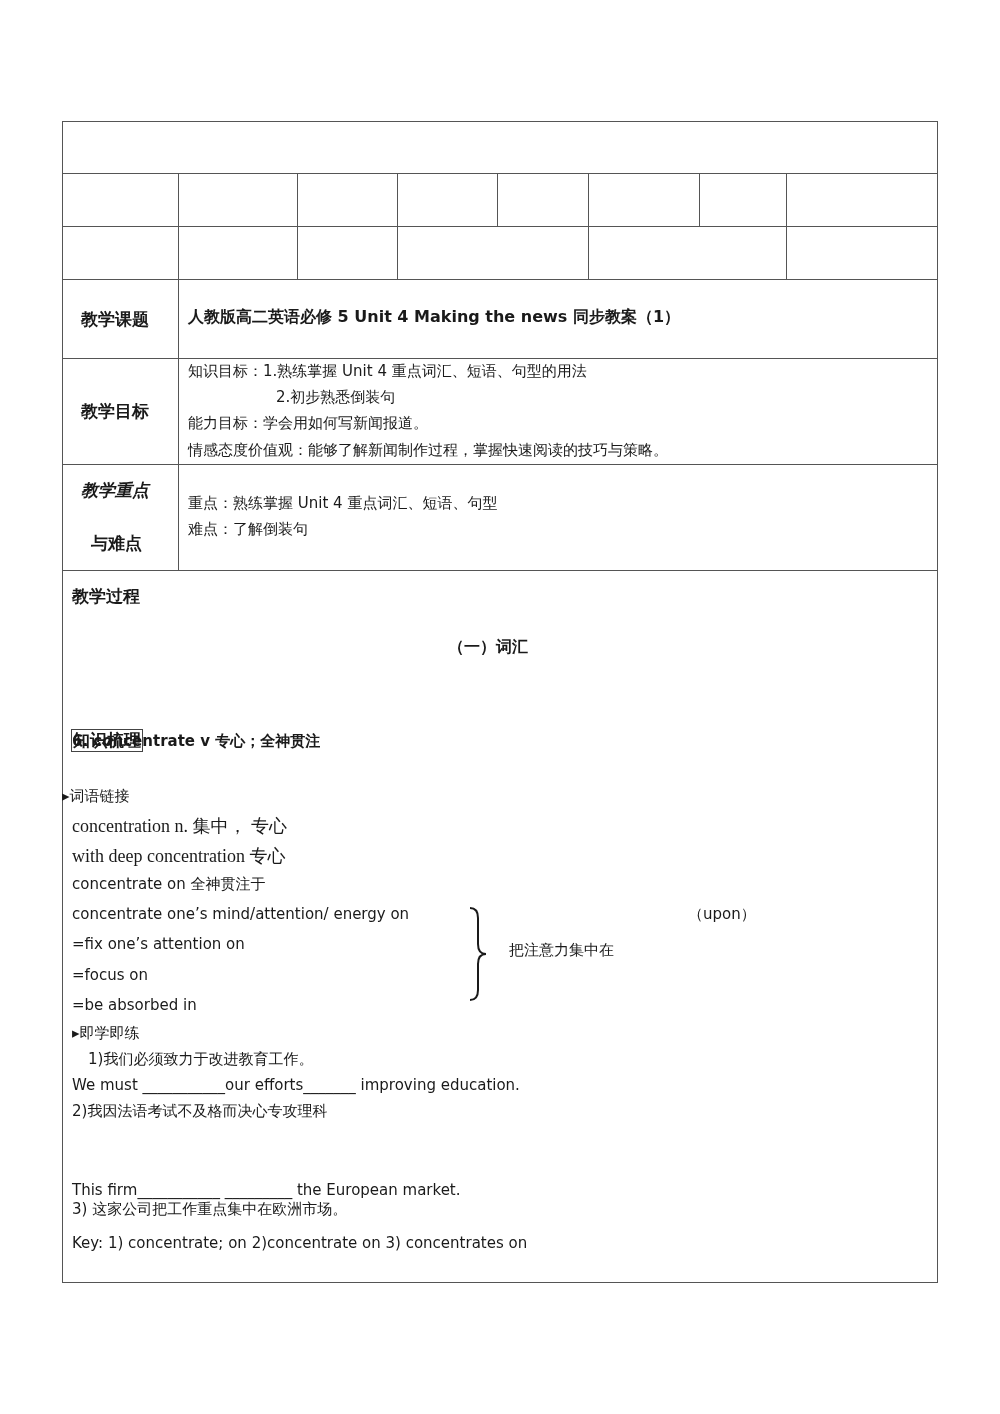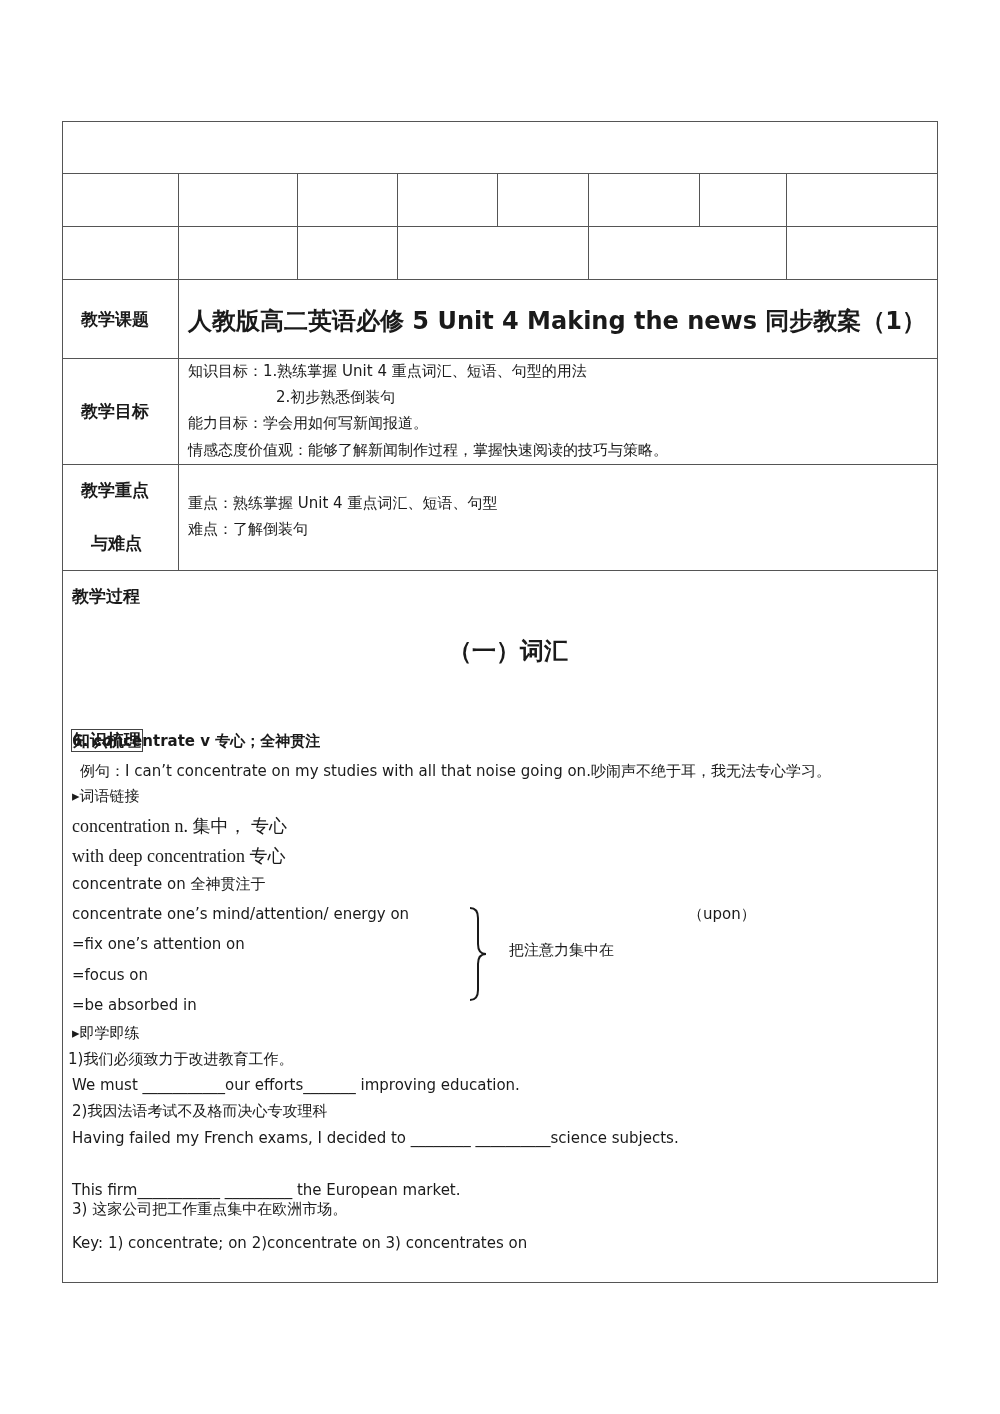--- a/index.html
+++ b/index.html
@@ -4,21 +4,21 @@
 <style>
   html, body { margin: 0; padding: 0; background: #ffffff; }
   body { width: 1000px; height: 1414px; position: relative; overflow: hidden;
          font-family: "DejaVu Sans", "Liberation Sans", sans-serif; color: #1a1a1a; }
   .page { position: absolute; left: 0; top: 0; width: 1000px; height: 1367px; }
   .box { position: absolute; border: 1.5px solid #555; box-sizing: border-box; }
   .hline { position: absolute; height: 0; border-top: 1.5px solid #555; }
   .vline { position: absolute; width: 0; border-left: 1.5px solid #555; }
   .t { position: absolute; white-space: nowrap; font-size: 15px; line-height: 1; }
   .label { font-weight: bold; font-size: 17px; }
-  .title { font-weight: bold; font-size: 24px; }
+  .title { font-weight: bold; font-size: 16px; }
   .heading-box { border: 1.2px solid #444; padding: 2px 1px; font-weight: bold; font-size: 17px; }
   .serif { font-family: "Liberation Serif", "DejaVu Serif", serif; font-size: 18px; }
   .bold { font-weight: bold; }
   .brace { position: absolute; }
 </style>
 </head>
 <body>
 
 <div class="page">
 
@@ -49,49 +49,47 @@
 
   <div class="t label" style="left:81px; top:311px;">教学课题</div>
   <div class="t title" style="left:188px; top:309px;">人教版高二英语必修 5 Unit 4 Making the news  同步教案（1）</div>
 
   <div class="t label" style="left:81px; top:403px;">教学目标</div>
   <div class="t" style="left:188px; top:364px;">知识目标：1.熟练掌握 Unit 4  重点词汇、短语、句型的用法</div>
   <div class="t" style="left:276px; top:390px;">2.初步熟悉倒装句</div>
   <div class="t" style="left:188px; top:416px;">能力目标：学会用如何写新闻报道。</div>
   <div class="t" style="left:188px; top:443px;">情感态度价值观：能够了解新闻制作过程，掌握快速阅读的技巧与策略。</div>
 
-  <div class="t label" style="left:81px; top:482px;">教学重点</div>
+  <div class="t label" style="left:81px; top:482px;font-style:italic;">教学重点</div>
   <div class="t label" style="left:91px; top:535px;">与难点</div>
   <div class="t" style="left:188px; top:496px;">重点：熟练掌握 Unit 4 重点词汇、短语、句型</div>
   <div class="t" style="left:188px; top:522px;">难点：了解倒装句</div>
 
   <div class="t label" style="left:72px; top:588px;">教学过程</div>
   <div class="t title" style="left:448px; top:639px;">（一）词汇</div>
   <div class="t heading-box" style="left:71px; top:689px;margin-top:40px;">知识梳理</div>
 
   <div class="t bold" style="left:72px; top:734px;">6. concentrate    v  专心；全神贯注</div>
-  <div class="t" style="left:80px; top:764px;">例句：I can’t concentrate on my studies with all that noise going on.吵闹声不绝于耳，我无法专心学习。</div>
-  <div class="t" style="left:56px; top:789px;padding-left:16px;">▸词语链接</div>
+  <div class="t" style="left:62px; top:789px;">▸词语链接</div>
   <div class="t serif" style="left:72px; top:817px;">concentration n. 集中，  专心</div>
   <div class="t serif" style="left:72px; top:847px;">with deep concentration 专心</div>
   <div class="t" style="left:72px; top:877px;">concentrate on 全神贯注于</div>
 
   <div class="t" style="left:72px; top:907px;">concentrate one’s mind/attention/ energy on</div>
   <div class="t" style="left:72px; top:937px;">=fix one’s attention on</div>
   <div class="t" style="left:72px; top:968px;">=focus on</div>
   <div class="t" style="left:72px; top:998px;">=be absorbed in</div>
 
   <svg class="brace" style="left:466px; top:906px;" width="24" height="96" viewBox="0 0 24 96">
     <path d="M4 2 Q12 2 12 12 L12 38 Q12 48 20 48 Q12 48 12 58 L12 84 Q12 94 4 94" fill="none" stroke="#1a1a1a" stroke-width="2"></path>
   </svg>
   <div class="t" style="left:509px; top:943px;">把注意力集中在</div>
   <div class="t" style="left:688px; top:907px;">（upon）</div>
 
   <div class="t" style="left:72px; top:1026px;">▸即学即练</div>
-  <div class="t" style="left:68px; top:1052px;">1)我们必须致力于改进教育工作。</div>
+  <div class="t" style="left:88px; top:1052px;">1)我们必须致力于改进教育工作。</div>
   <div class="t" style="left:72px; top:1078px;">We must ___________our efforts_______ improving education.</div>
   <div class="t" style="left:72px; top:1104px;">2)我因法语考试不及格而决心专攻理科</div>
-  <div class="t" style="left:72px; top:1131px;">Having failed my French exams, I decided to ________     __________science subjects.</div>
   <div class="t" style="left:72px; top:1202px;">3)  这家公司把工作重点集中在欧洲市场。</div>
   <div class="t" style="left:72px; top:1183px;">This firm___________     _________ the European market.</div>
 
   <div class="t" style="left:72px; top:1236px;">Key: 1) concentrate; on      2)concentrate on    3) concentrates on</div>
 </div>
 
 </body></html>

